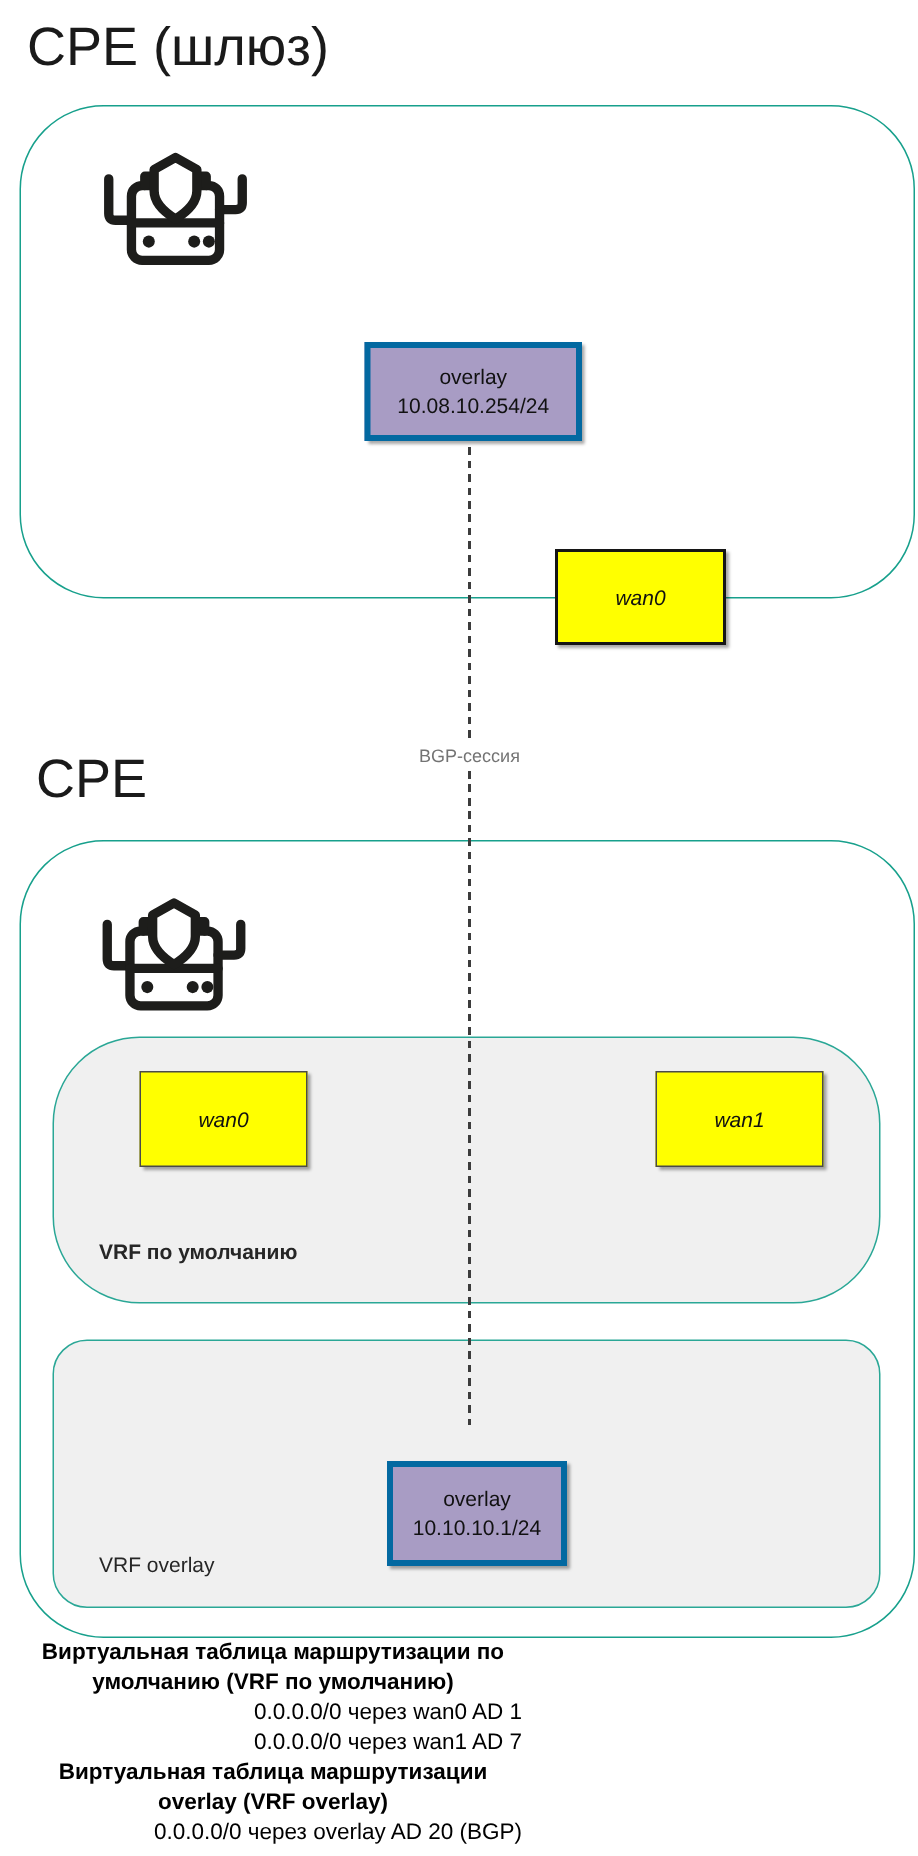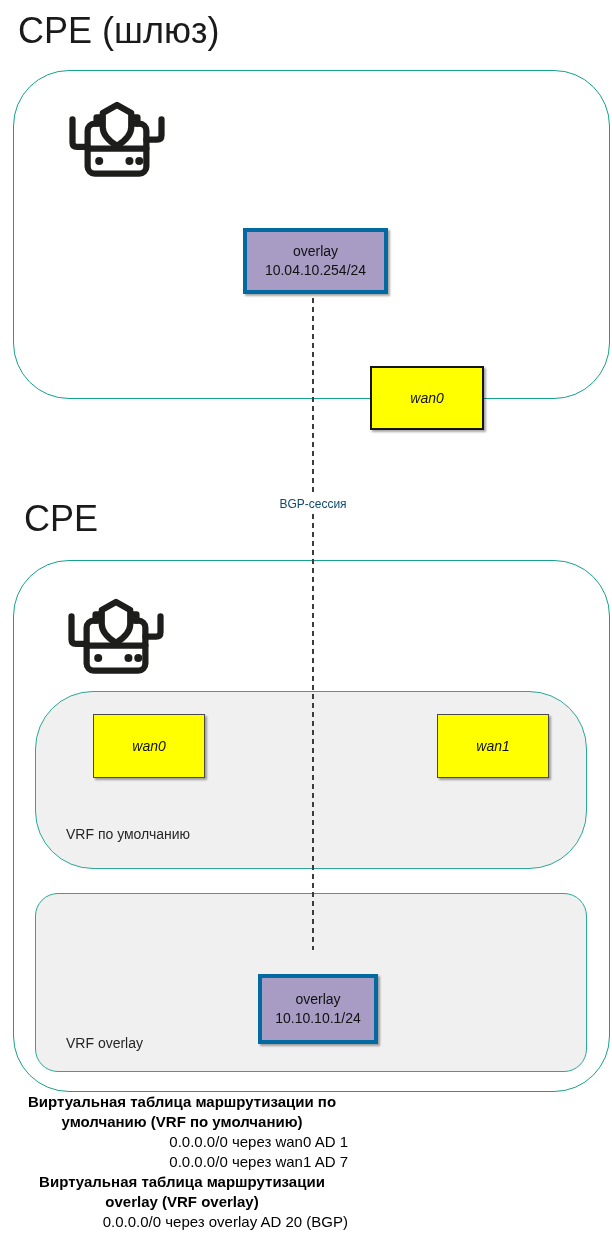--- a/index.html
+++ b/index.html
@@ -25,21 +25,21 @@
   #cpe-box{left:13px;top:560px;width:595px;height:530px;}
 
   .router-icon{position:absolute;z-index:4;}
   #icon-gateway{left:58px;top:97px;}
   #icon-cpe{left:57px;top:594px;}
 
   .vrf{
     position:absolute;background:var(--vrf-gray);
     border:1.2px solid #2aa796;border-radius:58px;z-index:1;
   }
-  #vrf-default{left:35px;top:691px;width:550px;height:176px;}
+  #vrf-default{left:35px;top:691px;width:550px;height:176px;font-weight:bold;}
   #vrf-overlay{left:35px;top:893px;width:550px;height:177px;border-radius:23px;}
   .vrf-label{position:absolute;left:30px;font-size:14px;color:#262626;}
   #vrf-default .vrf-label{bottom:26px;}
   #vrf-overlay .vrf-label{bottom:20px;}
 
   .iface{
     position:absolute;display:flex;flex-direction:column;align-items:center;justify-content:center;
     text-align:center;font-size:14px;line-height:19px;color:#111;
     box-shadow:2px 2px 2px rgba(0,0,0,0.35);z-index:5;
   }
@@ -50,21 +50,21 @@
   #cpe-wan0{left:93px;top:714px;width:110px;height:62px;}
   #cpe-wan1{left:437px;top:714px;width:110px;height:62px;}
   #cpe-overlay{left:258px;top:950px;width:112px;height:62px;}
 
   #bgp-line{
     position:absolute;left:312px;top:262px;width:2px;height:688px;z-index:2;
     background:repeating-linear-gradient(to bottom,#3c3c3c 0 5px,transparent 5px 9px);
   }
   #bgp-label{
     position:absolute;left:313px;top:496px;transform:translateX(-50%);
-    background:#fff;padding:1px 4px;font-size:12px;color:#0c4a6e;z-index:3;white-space:nowrap;
+    background:#fff;padding:1px 4px;font-size:12px;color:#737373;z-index:3;white-space:nowrap;
   }
 
   #routing{
     position:absolute;left:16px;top:1092px;width:332px;
     font-size:15px;line-height:20px;color:#000;
   }
   .rt-title{font-weight:bold;text-align:center;white-space:nowrap;}
   .rt-route{text-align:right;white-space:nowrap;}
 </style>
 </head>
@@ -84,21 +84,21 @@
     <path d="M37 30 V23 H47"></path>
     <path d="M83 30 V23 H73"></path>
     <circle cx="40" cy="72" r="4.5" fill="#1d1d1b" stroke="none"></circle>
     <circle cx="74" cy="72" r="4.5" fill="#1d1d1b" stroke="none"></circle>
     <circle cx="85" cy="72" r="4.5" fill="#1d1d1b" stroke="none"></circle>
     <path d="M60 9 L76 18 V34 Q76 45 60 55 Q44 45 44 34 V18 Z" fill="#ffffff"></path>
   </svg>
 
   <div class="iface purple" id="gw-overlay">
     <span>overlay</span>
-    <span>10.04.10.254/24</span>
+    <span>10.08.10.254/24</span>
   </div>
 
   <div class="iface yellow" id="gw-wan0">
     <span>wan0</span>
   </div>
 
   <div id="bgp-line"></div>
   <div id="bgp-label">BGP-сессия</div>
 
   <div class="big-title" id="title-cpe">CPE</div>

